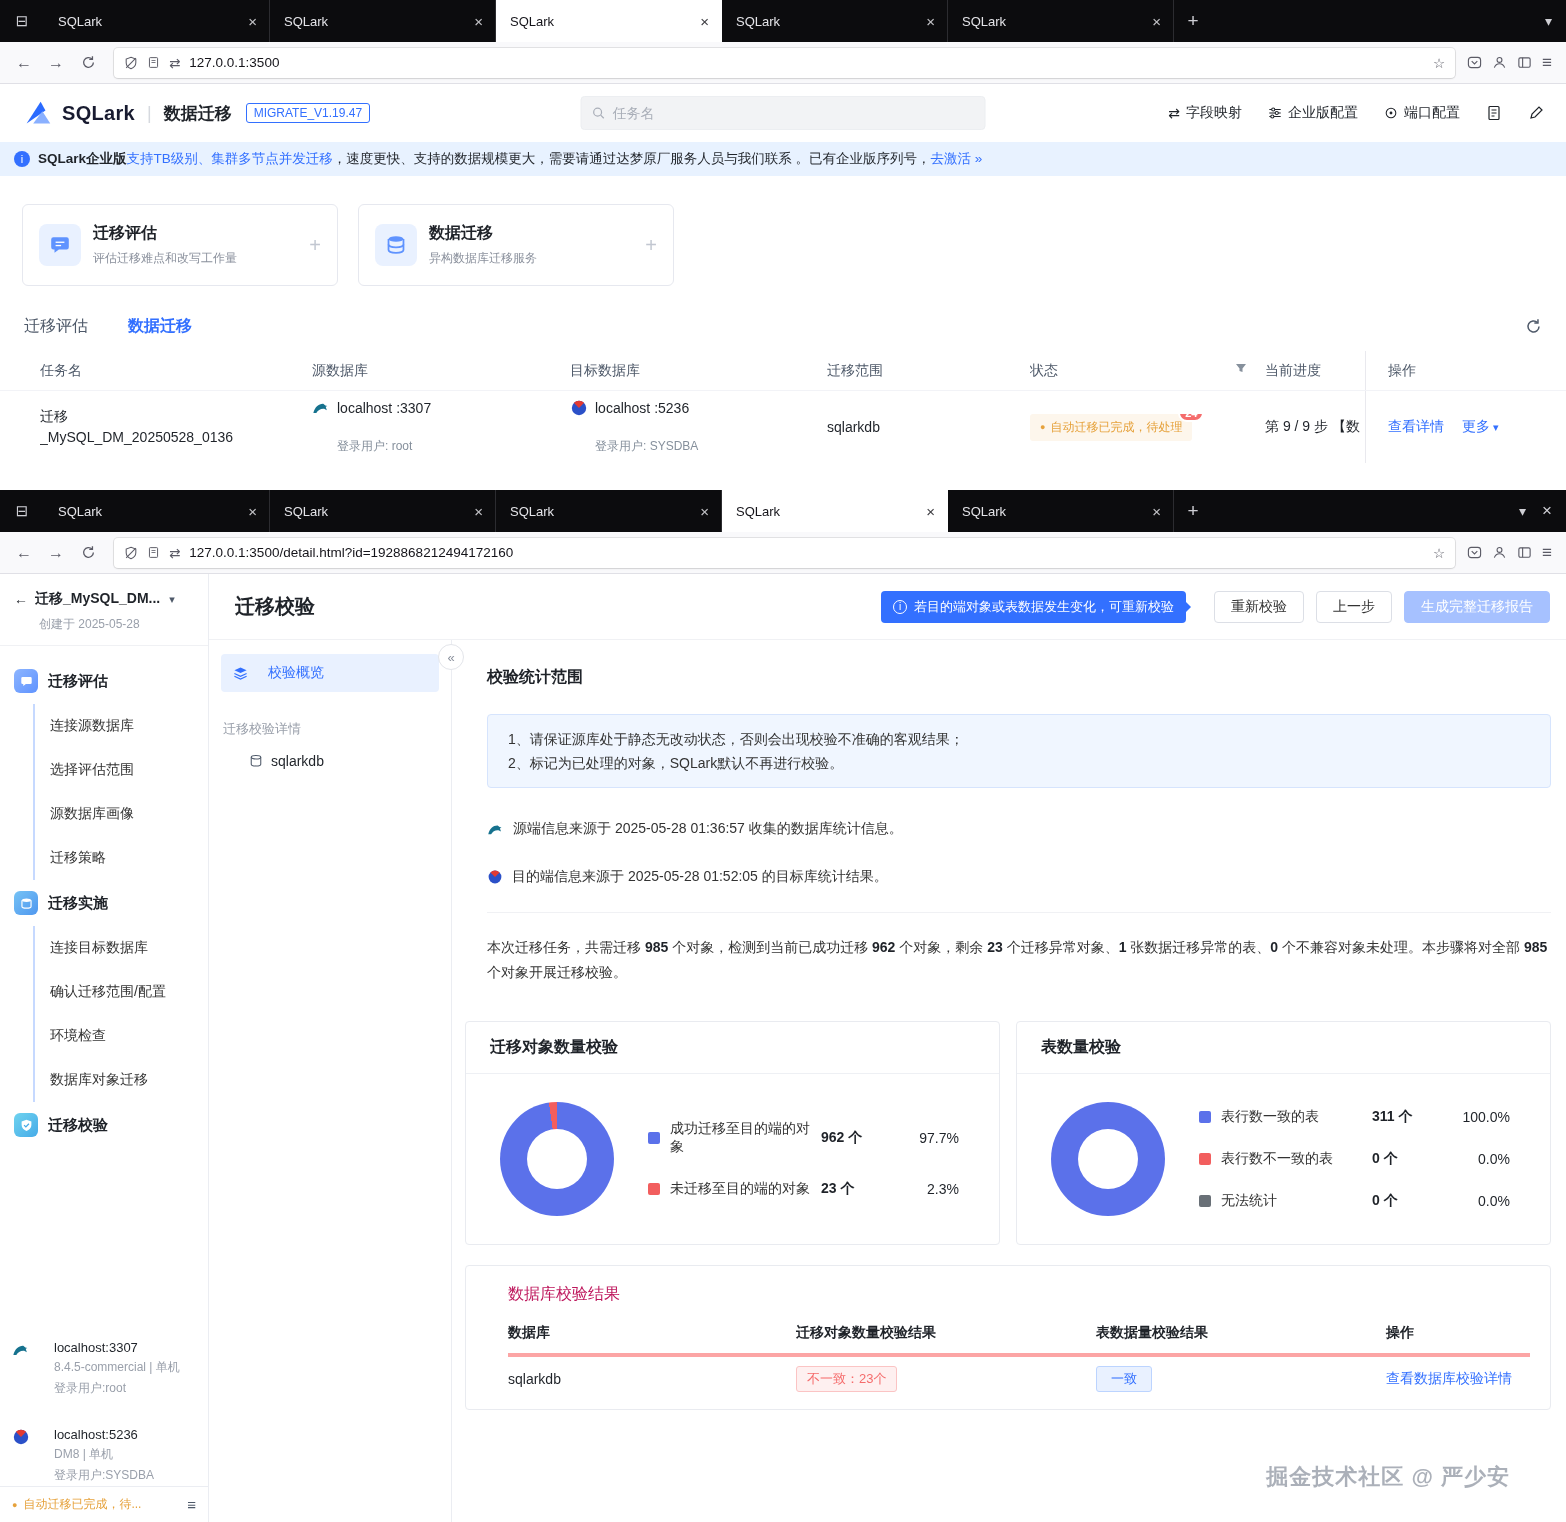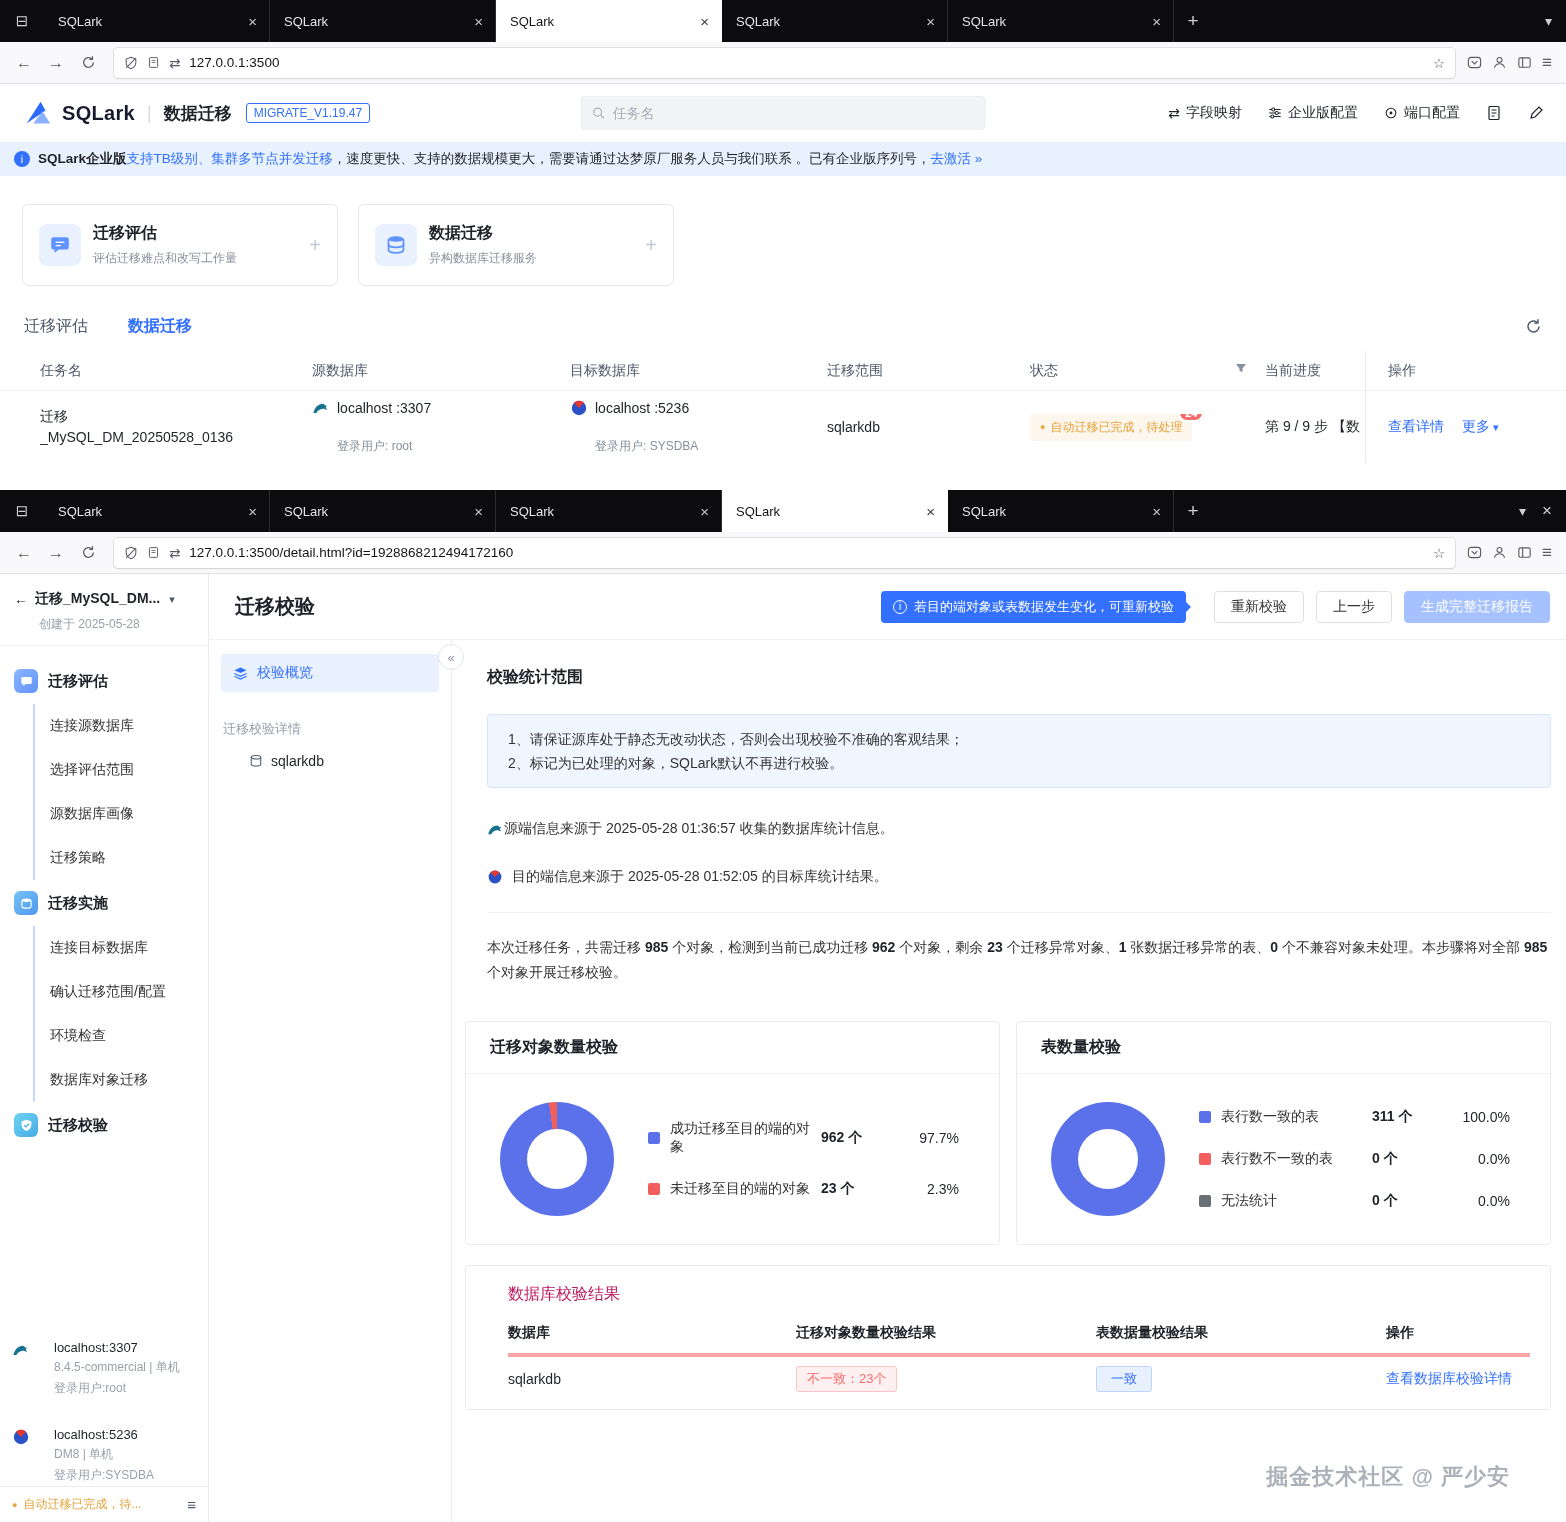--- a/index.html
+++ b/index.html
@@ -96,28 +96,28 @@
   .dfoot .ficon{margin-left:auto;color:#4e5969;font-size:15px}
   .dhead{position:absolute;left:209px;right:0;top:0;height:66px;display:flex;align-items:center;padding:0 16px 0 26px;border-bottom:1px solid #f0f1f4;background:#fff}
   .dtitle{font-size:20px;font-weight:700;color:#1f2329;margin-right:auto}
   .tooltip{position:relative;background:#3370ff;color:#fff;font-size:13px;border-radius:4px;padding:7px 12px;display:flex;align-items:center;gap:7px;margin-right:16px;white-space:nowrap}
   .tooltip::after{content:"";position:absolute;right:-11px;top:50%;transform:translateY(-50%);border:6px solid transparent;border-left-color:#3370ff}
   .info-i{width:14px;height:14px;border:1px solid #fff;border-radius:50%;display:inline-flex;align-items:center;justify-content:center;font-size:10px;flex:none}
   .btn{height:32px;padding:0 16px;border:1px solid #dcdfe6;border-radius:4px;background:#fff;color:#333;font-size:14px;display:flex;align-items:center;margin-left:12px;cursor:pointer;white-space:nowrap}
   .btn.primary-disabled{background:#a6c1ff;border-color:#a6c1ff;color:#fff}
   .dpanel{position:absolute;left:209px;top:66px;bottom:0;width:243px;border-right:1px solid #ebedf2;background:#fff}
   .collapse-btn{position:absolute;right:-13px;top:4px;width:26px;height:26px;border-radius:50%;background:#fff;border:1px solid #e3e5ea;display:flex;align-items:center;justify-content:center;color:#8a909c;z-index:2;font-size:13px}
-  .pov{margin:14px 12px 0;height:38px;background:#e9f1ff;border-radius:4px;color:#3370ff;display:flex;align-items:center;gap:9px;padding:0 12px;font-size:14px}
+  .pov{margin:14px 12px 0;height:38px;background:#e9f1ff;border-radius:4px;color:#3370ff;display:flex;align-items:center;gap:20px;padding:0 12px;font-size:14px}
   .plabel{margin:28px 0 0 14px;color:#9aa0ab;font-size:13px}
   .pdb{margin:15px 0 0 40px;display:flex;align-items:center;gap:8px;color:#1f2329;font-size:14px}
   .dmain{position:absolute;left:452px;top:66px;right:0;bottom:0;padding:0 15px 0 13px;overflow:hidden}
   .indent{margin-left:22px}
   .vtitle{font-size:16px;font-weight:700;color:#1f2329;padding-top:27px}
   .notice{margin-top:26px;background:#f0f6ff;border:1px solid #d6e4fd;border-radius:4px;padding:12px 20px;line-height:24px;color:#333;font-size:14px}
-  .src-line{margin-top:32px;display:flex;align-items:center;color:#333}
+  .src-line{margin-top:32px;display:flex;align-items:center;gap:9px;color:#333}
   .tgt-line{margin-top:30px;display:flex;align-items:center;gap:9px;color:#333}
   .hr{margin-top:26px;border-top:1px solid #f0f1f4}
   .summary{margin-top:22px;line-height:25px;color:#333}
   .summary b{color:#1f2329}
   .chart-cards{display:flex;gap:16px;margin-top:36px}
   .ccard{flex:1;border:1px solid #e9ebf0;border-radius:4px;background:#fff}
   .ccard-h{padding:15px 24px;font-size:16px;font-weight:700;color:#1f2329;border-bottom:1px solid #eef0f4}
   .ccard-b{display:flex;align-items:center;padding:28px 40px 28px 34px}
   .donut{width:114px;height:114px;border-radius:50%;position:relative;flex:none}
   .donut::after{content:"";position:absolute;inset:27px;background:#fff;border-radius:50%}

